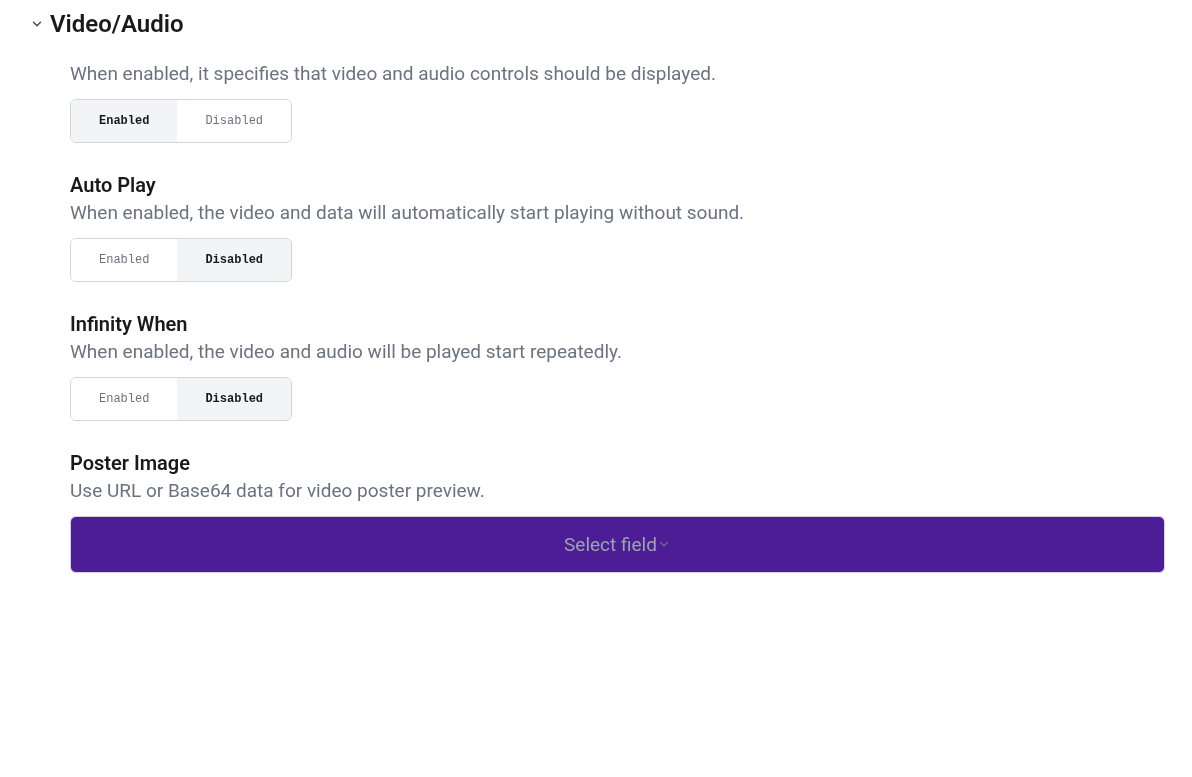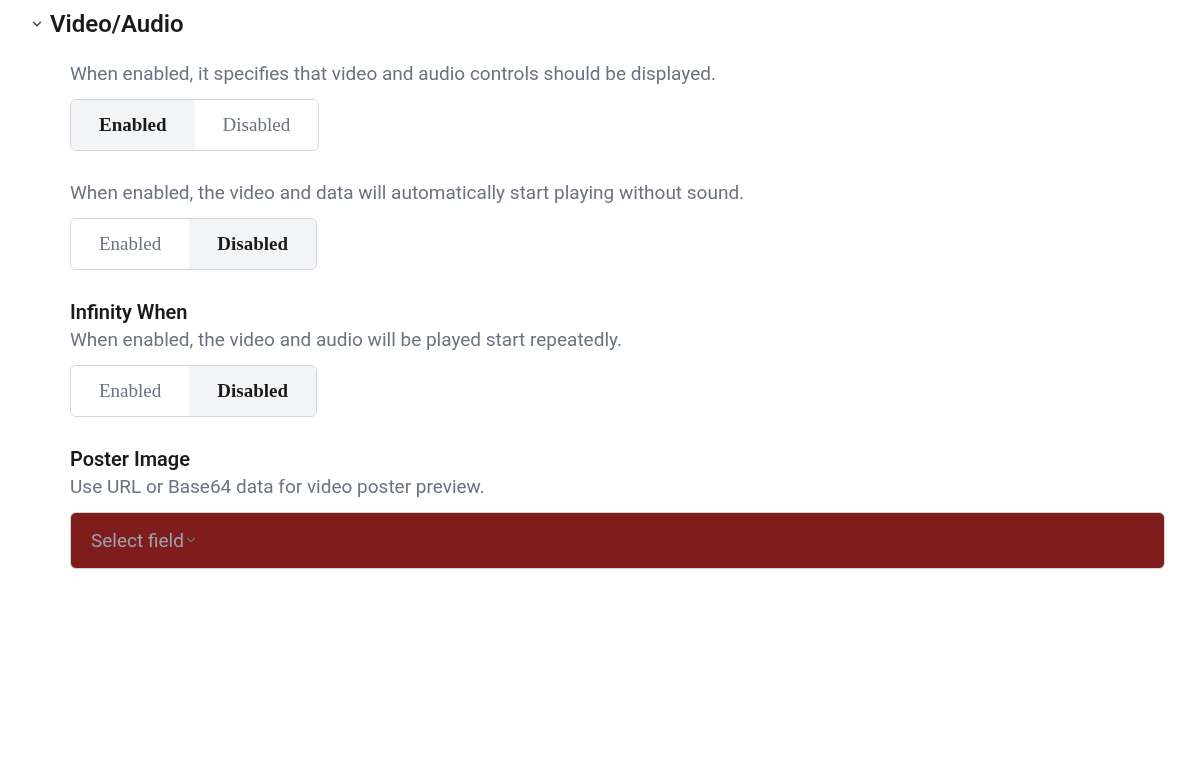--- a/index.html
+++ b/index.html
@@ -55,45 +55,45 @@
       margin-bottom: 14px;
     }
     .toggle-group {
       display: inline-flex;
       border: 1px solid #d1d5db;
       border-radius: 6px;
       overflow: hidden;
     }
     .toggle-btn {
       padding: 14px 28px;
-      font-size: 19px;
+      font-size: 12px;
       background: #ffffff;
       color: #6b7280;
       border: none;
       cursor: pointer;
-      font-family: Liberation Serif, serif;
+      font-family: Liberation Mono, monospace;
       font-weight: 400;
     }
     .toggle-btn.active {
       background: #f3f4f6;
       color: #1a1a1a;
       font-weight: 600;
     }
     .select-field {
       width: 100%;
       max-width: 1095px;
       padding: 16px 20px;
       font-size: 19px;
       color: #9ca3af;
       border: 1px solid #d1d5db;
       border-radius: 6px;
-      background: #7f1d1d;
+      background: #4c1d95;
       display: flex;
       align-items: center;
-      justify-content: flex-start;
+      justify-content: center;
       cursor: pointer;
     }
     .select-chevron {
       color: #6b7280;
     }
   </style>
 </head>
 <body>
 
 <div class="container">
@@ -110,20 +110,21 @@
 
     <div class="setting-group">
       <div class="setting-desc">When enabled, it specifies that video and audio controls should be displayed.</div>
       <div class="toggle-group">
         <button class="toggle-btn active">Enabled</button>
         <button class="toggle-btn">Disabled</button>
       </div>
     </div>
 
     <div class="setting-group">
+      <div class="setting-title">Auto Play</div>
       <div class="setting-desc">When enabled, the video and data will automatically start playing without sound.</div>
       <div class="toggle-group">
         <button class="toggle-btn">Enabled</button>
         <button class="toggle-btn active">Disabled</button>
       </div>
     </div>
 
     <div class="setting-group">
       <div class="setting-title">Infinity When</div>
       <div class="setting-desc">When enabled, the video and audio will be played start repeatedly.</div>

